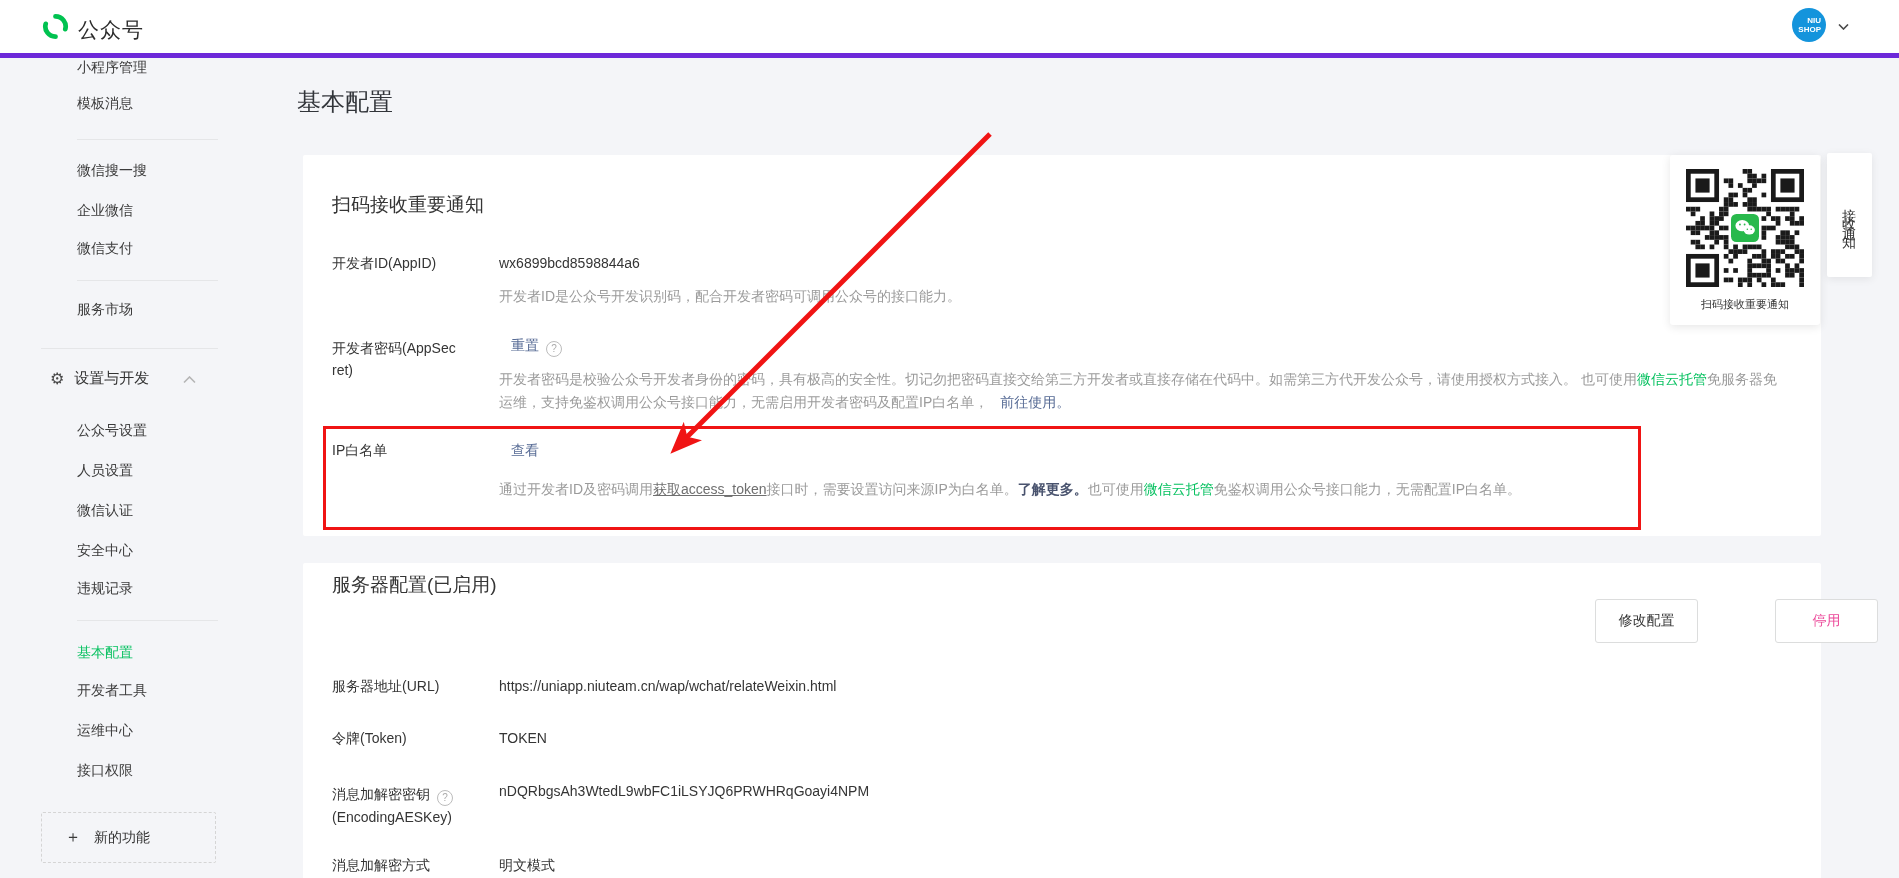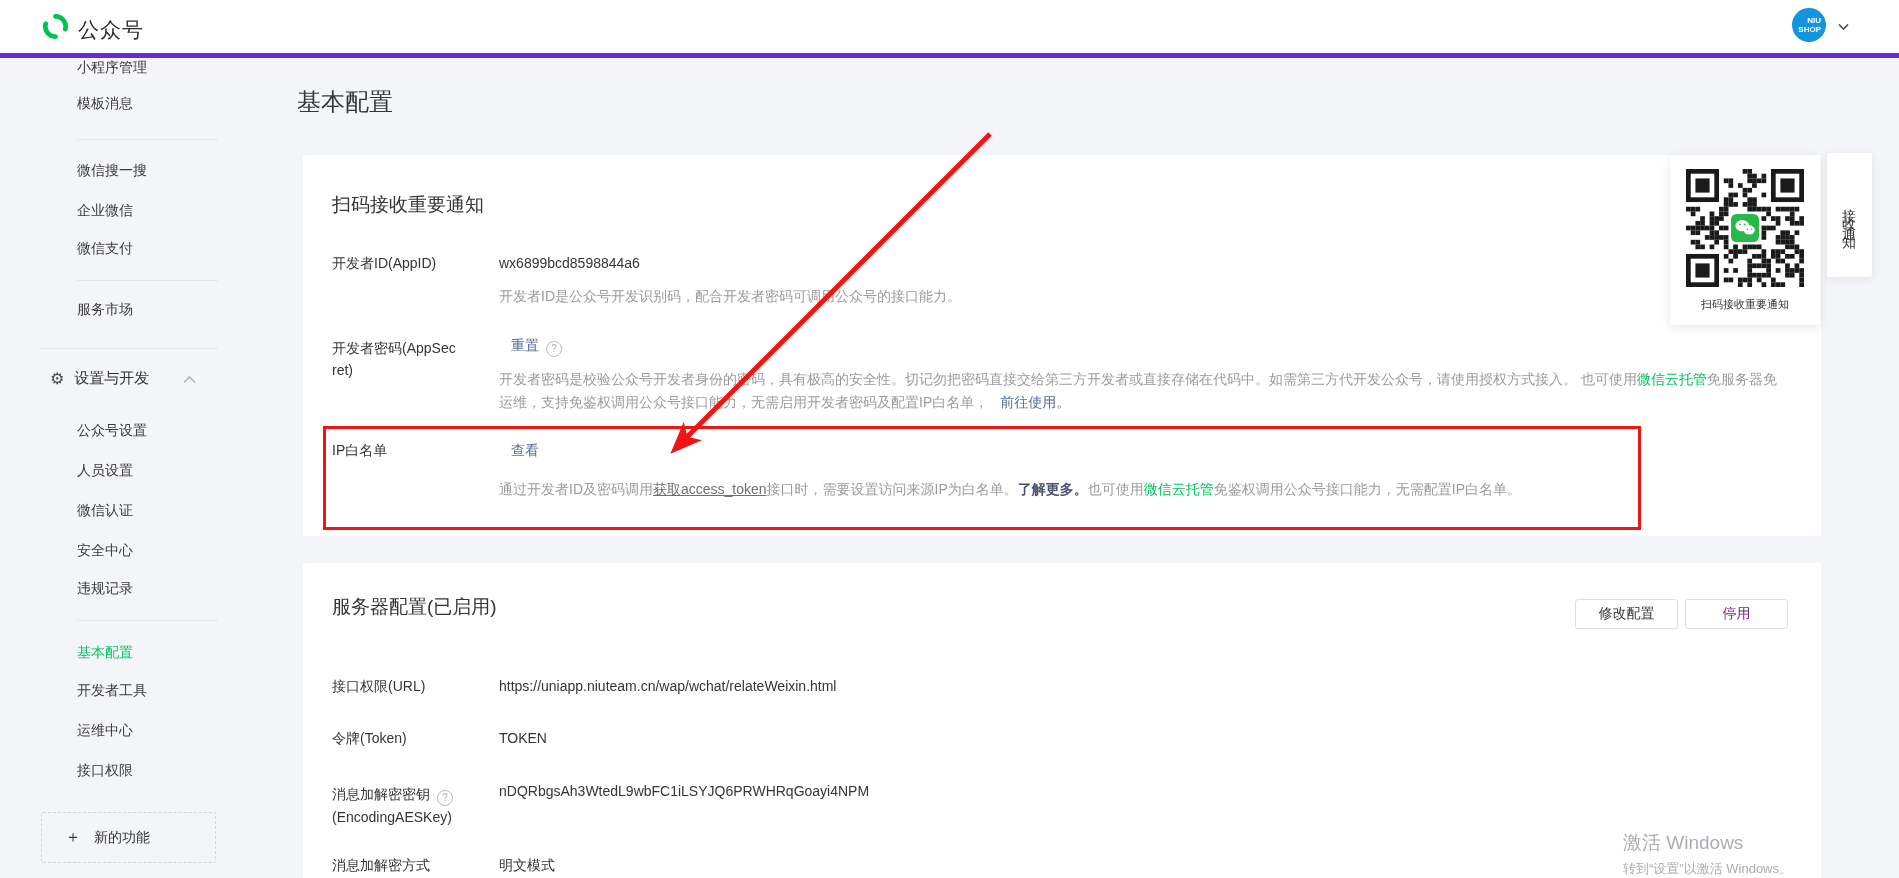--- a/index.html
+++ b/index.html
@@ -42,25 +42,25 @@
   .link{color:#576b95;cursor:pointer;margin-left:12px;}
   .green-link{color:#07c160;cursor:pointer;}
   .tok-link{color:#6f6f6f;text-decoration:underline;cursor:pointer;}
   .more-link{color:#49536e;font-weight:bold;cursor:pointer;}
   .help{display:inline-flex;width:14px;height:14px;border:1px solid #bcbcbc;border-radius:50%;
         color:#ababab;font-size:10px;align-items:center;justify-content:center;margin-left:7px;
         vertical-align:-2px;cursor:pointer;}
   .wrap-lbl{width:128px;word-break:break-all;line-height:22px;}
   .sub-lbl{line-height:22px;}
 
-  .btn{position:absolute;top:599px;height:30px;width:103px;background:#fff;border:1px solid #dcdddd;
+  .btn{position:absolute;top:599px;height:44px;width:103px;background:#fff;border:1px solid #dcdddd;
        border-radius:3px;display:flex;align-items:center;justify-content:center;font-size:14px;
-       cursor:pointer;z-index:1;box-sizing:border-box;}
+       cursor:pointer;z-index:1;box-sizing:border-box;margin-left:20px;}
   .btn-modify{left:1575px;color:#353535;}
-  .btn-disable{left:1685px;color:#701a75;}
+  .btn-disable{left:1755px;color:#ec4899;}
 
   
   .red-box{position:absolute;left:323px;top:426px;width:1312px;height:98px;border:3px solid #f01414;z-index:3;}
   .arrow-svg{position:absolute;left:0;top:0;z-index:4;pointer-events:none;}
 
   
   .qr-card{position:absolute;left:1670px;top:155px;width:150px;height:170px;background:#fff;
            border-radius:3px;box-shadow:0 2px 10px rgba(0,0,0,0.10);z-index:6;}
   .qr-svg{position:absolute;left:16px;top:14px;}
   .qr-logo{position:absolute;left:59px;top:57px;width:32px;height:32px;background:#fff;border-radius:7px;
@@ -147,25 +147,25 @@
   </div>
 
   <div class="lbl" style="top:442px">IP白名单</div>
   <div class="val" style="top:442px">
     <span class="link">查看</span>
   </div>
   <div class="desc" style="top:478px;width:1290px">
     <span>通过开发者ID及密码调用</span><span class="tok-link">获取access_token</span><span>接口时，需要设置访问来源IP为白名单。</span><span class="more-link">了解更多。</span><span>也可使用</span><span class="green-link">微信云托管</span><span>免鉴权调用公众号接口能力，无需配置IP白名单。</span>
   </div>
 
-  <div class="card-h" style="top:594px">服务器配置(已启用)</div>
+  <div class="card-h" style="top:572px">服务器配置(已启用)</div>
   <div class="btn btn-modify">修改配置</div>
   <div class="btn btn-disable">停用</div>
 
-  <div class="lbl" style="top:678px">接口权限(URL)</div>
+  <div class="lbl" style="top:678px">服务器地址(URL)</div>
   <div class="val" style="top:678px">https://uniapp.niuteam.cn/wap/wchat/relateWeixin.html</div>
 
   <div class="lbl" style="top:730px">令牌(Token)</div>
   <div class="val" style="top:730px">TOKEN</div>
 
   <div class="lbl sub-lbl" style="top:783px">
     <span>消息加解密密钥</span><span class="help">?</span><br>
     <span>(EncodingAESKey)</span>
   </div>
   <div class="val" style="top:783px">nDQRbgsAh3WtedL9wbFC1iLSYJQ6PRWHRqGoayi4NPM</div>
@@ -390,18 +390,14 @@
         <circle cx="21" cy="19.5" r="1" fill="#28b94c"></circle>
         <circle cx="26" cy="19.5" r="1" fill="#28b94c"></circle>
       </svg>
     </div>
     <div class="qr-caption">扫码接收重要通知</div>
   </div>
   <div class="qr-tab">
     <span>接收通知</span>
   </div>
 
-  <div class="watermark">
-    <div class="wm1">激活 Windows</div>
-    <div class="wm2">转到“设置”以激活 Windows。</div>
-  </div>
 
 </div>
 
 </body></html>

